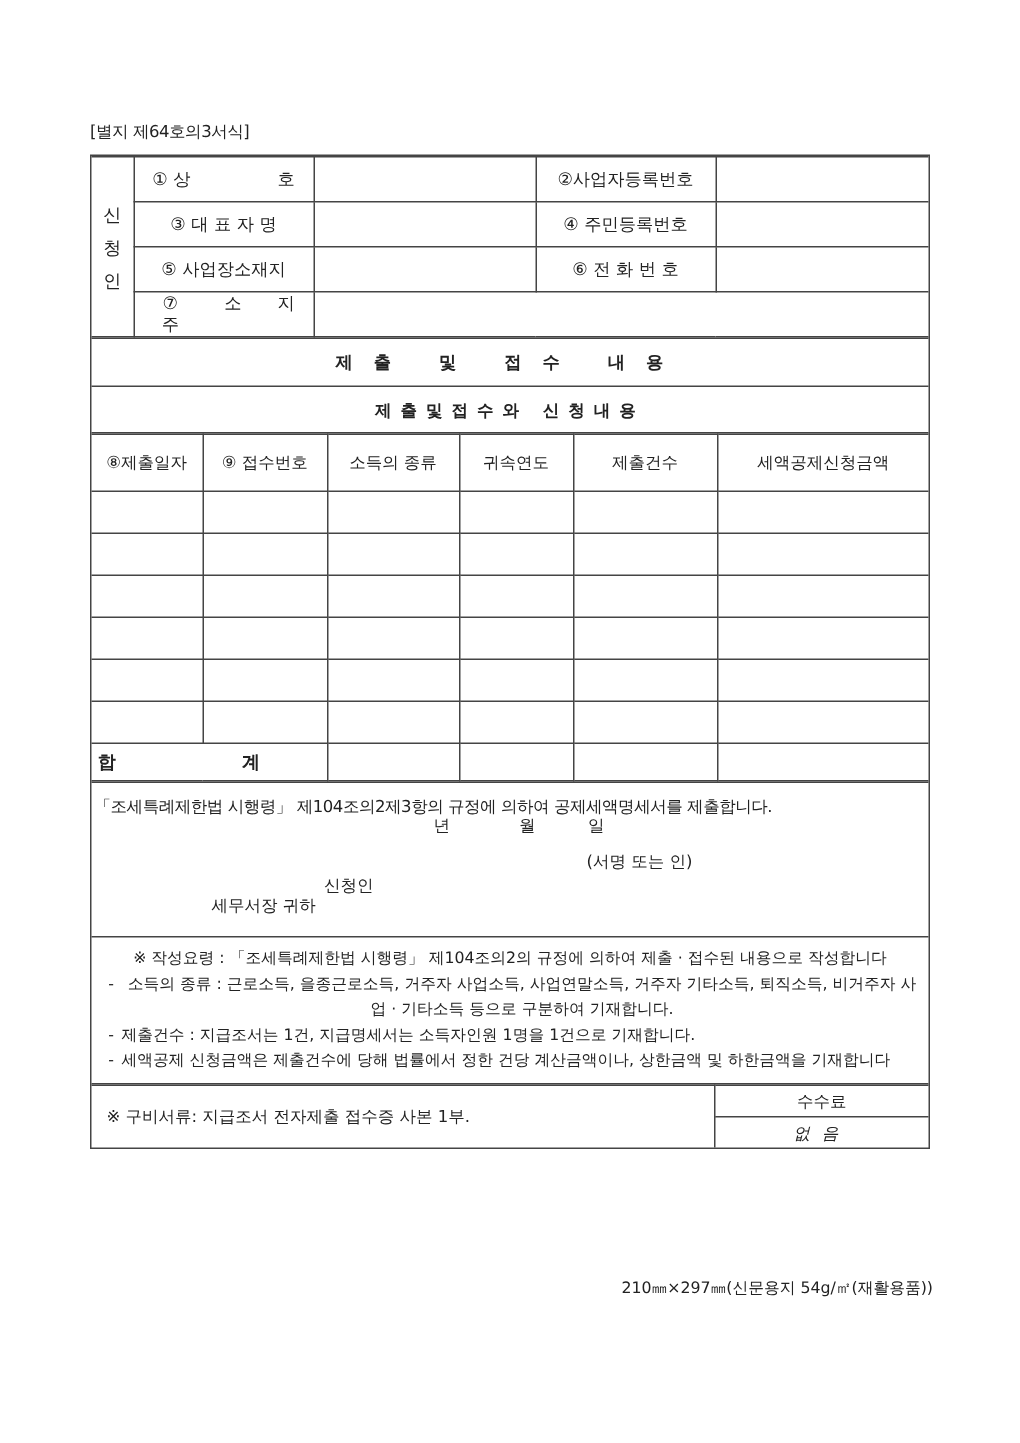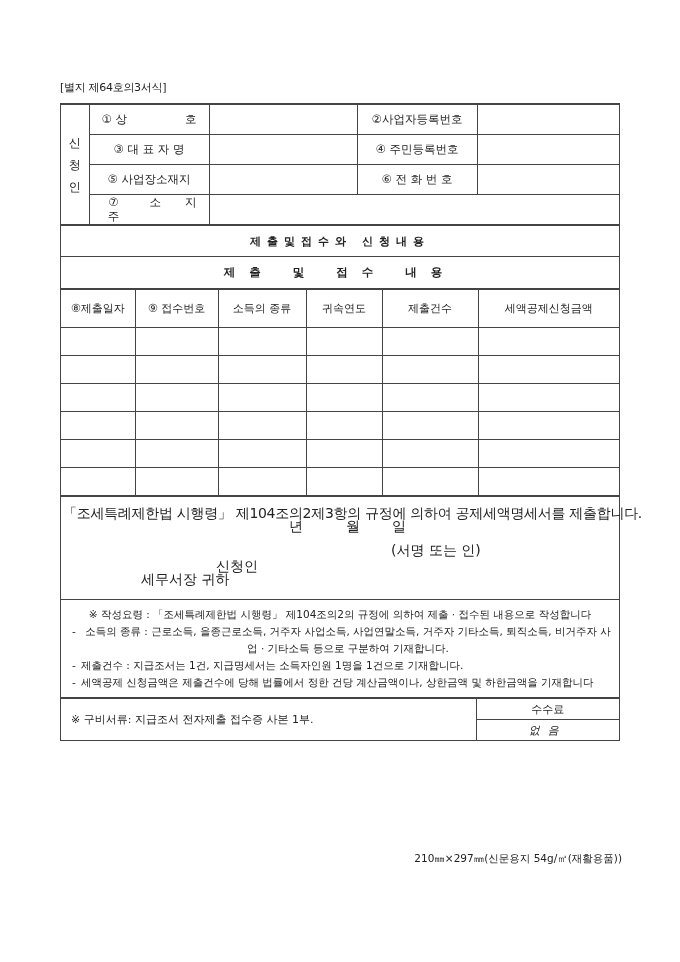--- a/index.html
+++ b/index.html
@@ -13,21 +13,21 @@
   .proc-val { height: 25px; border-right: none; }
   .app-side { font-size: 12px; line-height: 22px; border-left: none; }
   .lbl { height: 29px; font-size: 11.5px; }
   .lbl-spread { display: flex; justify-content: space-between; padding: 0 12px; gap: 24px; }
   .section { height: 30px; font-size: 11px; font-weight: bold; letter-spacing: 6px; border-left: none; border-right: none; }
   .section2 { height: 31px; font-size: 11.5px; font-weight: bold; letter-spacing: 14px; border-left: none; border-right: none; }
   .colhead { height: 37px; font-size: 11px; }
   .datarow td { height: 27px; }
   .total-row td { height: 24px; }
   .total-lbl { font-weight: bold; letter-spacing: 40px; font-size: 12px; }
-  .decl { text-align: left; border-left: none; border-right: none; height: 102px; vertical-align: top; font-size: 14px; position: relative; }
+  .decl { text-align: left; border-left: none; border-right: none; height: 102px; vertical-align: top; font-size: 11px; position: relative; }
   .decl-line { position: absolute; white-space: nowrap; }
   .notes { text-align: center; border-left: none; border-right: none; vertical-align: top; font-size: 10.5px; padding: 6px 4px 6px 4px; line-height: 17px; }
   .note-item { display: flex; }
   .note-item .dash { width: 14px; flex: none; padding-left: 2px; }
   .attach { text-align: left; padding-left: 10px; font-size: 11px; border-left: none; border-bottom: none; }
   .fee-head { height: 20px; border-right: none; margin-left: 18px; }
   .fee-val { height: 20px; border-right: none; border-bottom: none; letter-spacing: 8px; font-style: italic; }
   .paper-size { position: absolute; right: 58px; top: 852px; font-size: 10.5px; color: #222; }
   .no-l { border-left: none; }
   .no-r { border-right: none; }
@@ -85,24 +85,24 @@
         </div>
       </td>
       <td colspan="3" class="no-r"></td>
     </tr>
   </tbody>
     </table>
 
   <table>
     <tbody>
         <tr>
+          <td class="section2">제출 및 접수 내용</td>
+        </tr>
+    <tr>
           <td class="section">제출및접수와 신청내용</td>
-        </tr>
-    <tr>
-          <td class="section2">제출 및 접수 내용</td>
         </tr>
   </tbody>
     </table>
 
   <table>
     <colgroup>
       <col style="width:74px">
         <col style="width:83px">
         <col style="width:88px">
         <col style="width:76px">
@@ -159,20 +159,27 @@
       <td class="no-r"></td>
     </tr>
     <tr class="datarow">
       <td class="no-l"></td>
       <td></td>
       <td></td>
       <td></td>
       <td></td>
       <td class="no-r"></td>
     </tr>
+    <tr class="total-row">
+      <td colspan="2" class="total-lbl no-l">합 계</td>
+      <td></td>
+      <td></td>
+      <td></td>
+      <td class="no-r"></td>
+    </tr>
   </tbody>
     </table>
 
   <table>
     <tbody>
         <tr>
       <td class="decl">
         <span class="decl-line" style="left:2px; top:8px; letter-spacing:-0.3px;">「조세특례제한법 시행령」 제104조의2제3항의 규정에 의하여 공제세액명세서를 제출합니다.</span>
         <span class="decl-line" style="left:228px; top:21px;">년</span>
         <span class="decl-line" style="left:285px; top:21px;">월</span>

